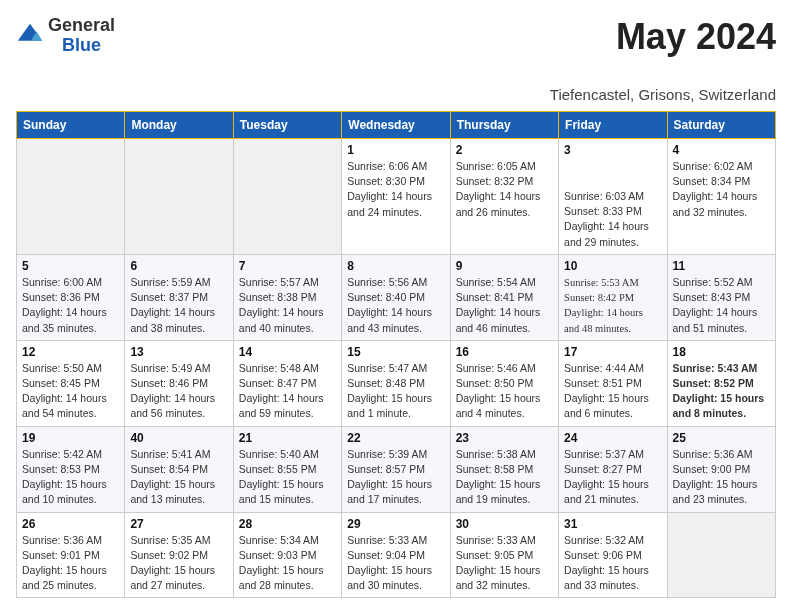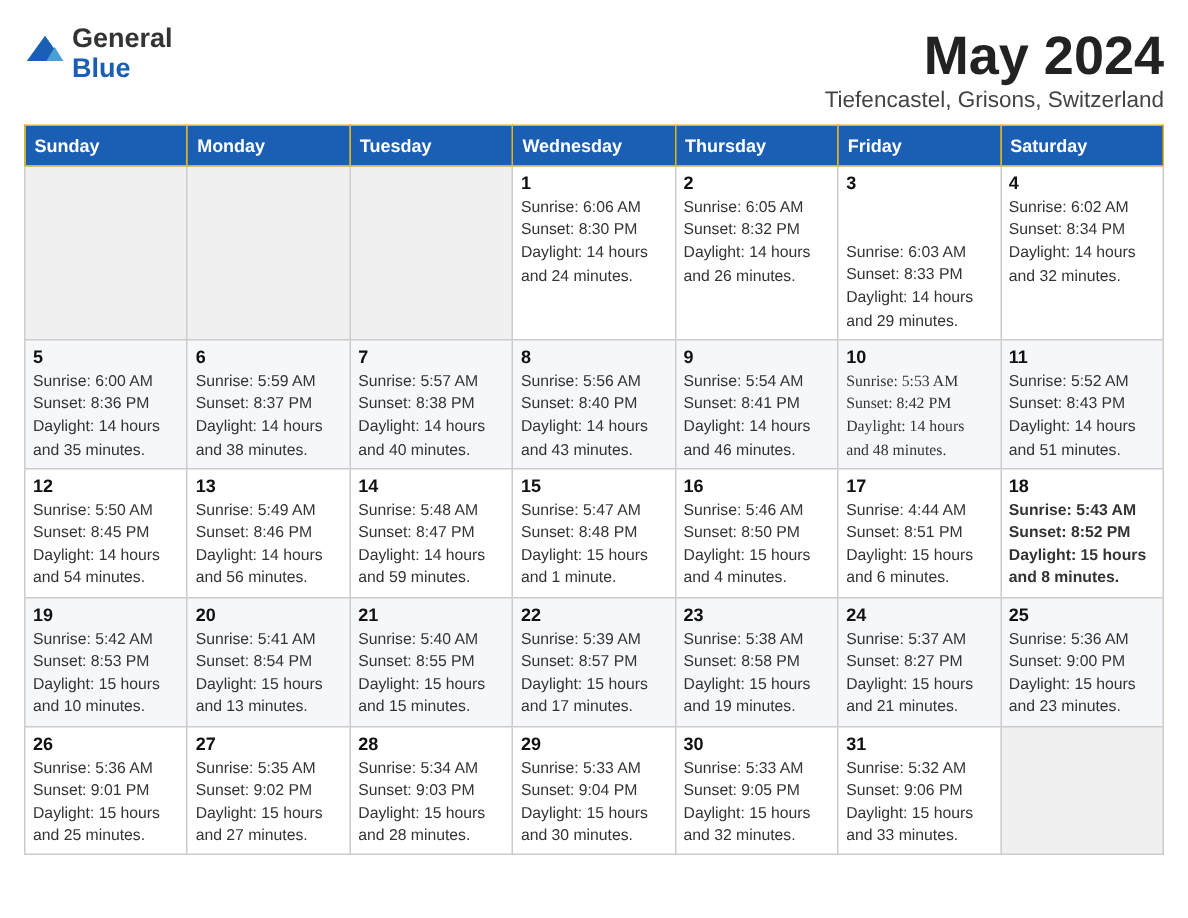--- a/index.html
+++ b/index.html
@@ -13,20 +13,21 @@
     .header {
       display: flex;
       justify-content: space-between;
       align-items: flex-start;
       margin-bottom: 8px;
     }
     .logo {
       display: flex;
       align-items: center;
       gap: 4px;
+      text-align: center;
     }
     .logo-text {
       font-size: 18px;
       font-weight: bold;
       line-height: 1.1;
     }
     .logo-general { color: #333; }
     .logo-blue { color: #1a5fb4; }
     .logo-icon {
       width: 28px;
@@ -36,20 +37,21 @@
       text-align: right;
     }
     .month-title {
       font-size: 36px;
       font-weight: bold;
       color: #222;
     }
     .subtitle {
       font-size: 15px;
       color: #444;
+      margin-top: 28px;
     }
     .calendar {
       width: 100%;
       border-collapse: collapse;
       font-size: 11px;
     }
     .calendar th {
       background: #1a5fb4;
       color: #fff;
       text-align: left;
@@ -254,21 +256,21 @@
       </tr>
       <tr>
         <td>
           <div class="day-num">19</div>
           <div class="day-info" style="white-space: pre-line;">Sunrise: 5:42 AM
 Sunset: 8:53 PM
 Daylight: 15 hours
 and 10 minutes.</div>
         </td>
         <td>
-          <div class="day-num">20</div>
+          <div class="day-num">40</div>
           <div class="day-info" style="white-space: pre-line;">Sunrise: 5:41 AM
 Sunset: 8:54 PM
 Daylight: 15 hours
 and 13 minutes.</div>
         </td>
         <td>
           <div class="day-num">21</div>
           <div class="day-info" style="white-space: pre-line;">Sunrise: 5:40 AM
 Sunset: 8:55 PM
 Daylight: 15 hours

